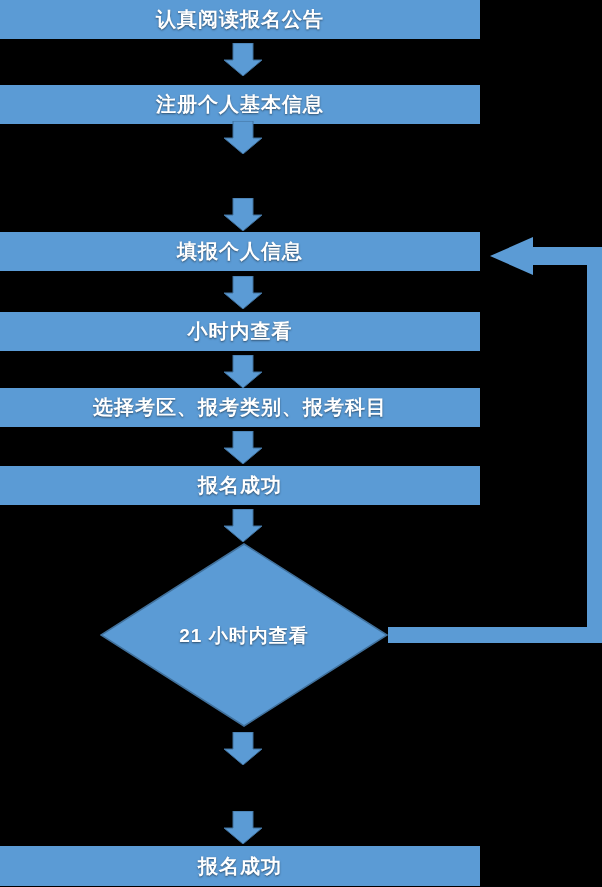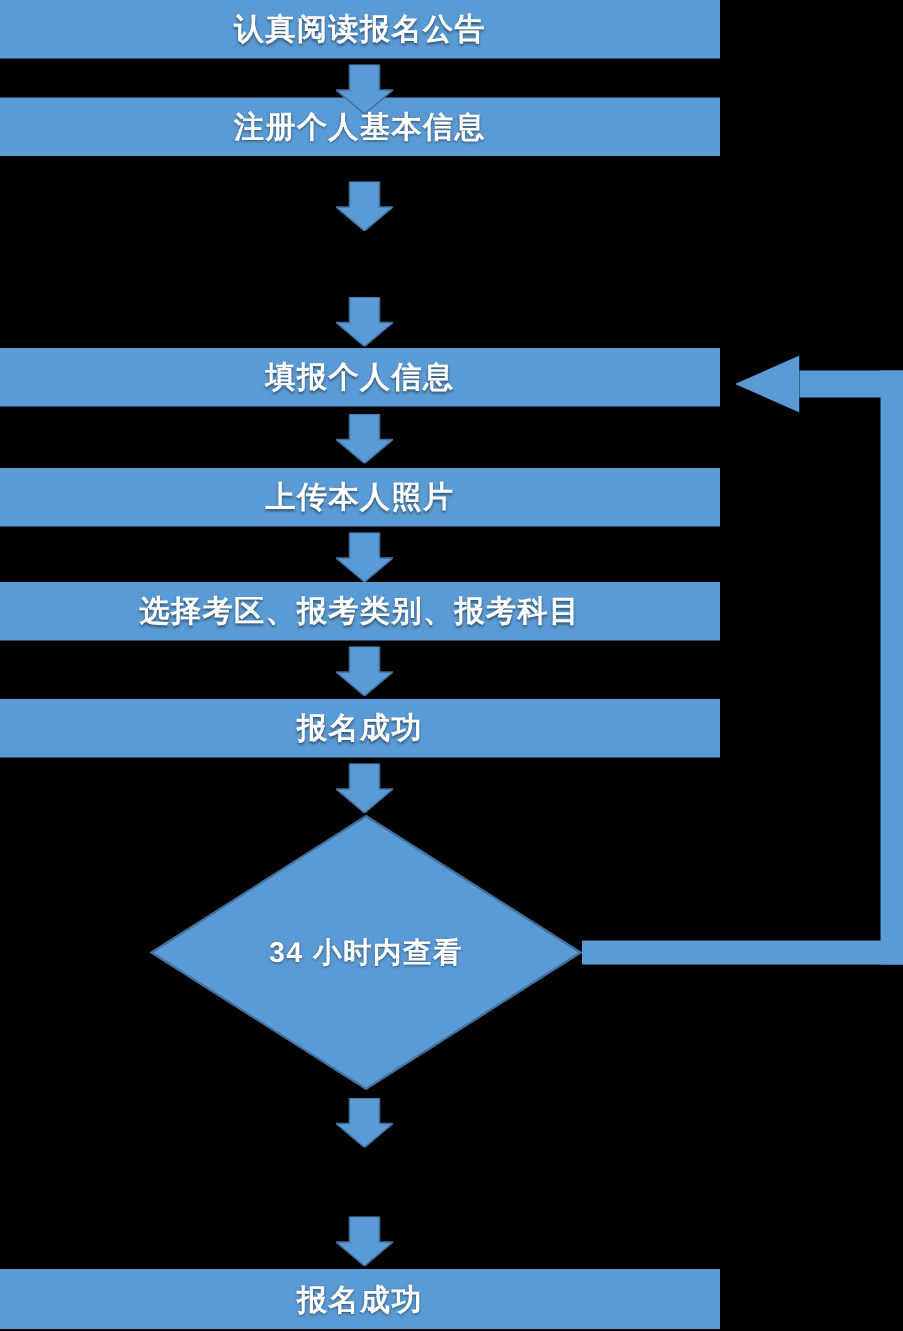--- a/index.html
+++ b/index.html
@@ -97,28 +97,28 @@
   }
 </style>
 </head>
 <body>
 
 <div id="canvas">
 
   <div class="node" style="top:0px">
     <span class="node-label">认真阅读报名公告</span>
   </div>
-  <div class="node" style="top:65px">
+  <div class="node" style="top:85px">
     <span class="node-label">注册个人基本信息</span>
   </div>
   <div class="node" style="top:232px">
     <span class="node-label">填报个人信息</span>
   </div>
   <div class="node" style="top:312px">
-    <span class="node-label">上传本人照片</span>
+    <span class="node-label">小时内查看</span>
   </div>
   <div class="node" style="top:388px">
     <span class="node-label">选择考区、报考类别、报考科目</span>
   </div>
   <div class="node" style="top:466px">
     <span class="node-label">报名成功</span>
   </div>
   <div class="node" style="top:846px;height:40px">
     <span class="node-label">报名成功</span>
   </div>
@@ -149,21 +149,21 @@
     </svg>
   <svg class="down-arrow" style="top:811px" viewBox="0 0 38 33">
       <polygon points="9,0 29,0 29,17 38,17 19,33 0,17 9,17"></polygon>
     </svg>
 
   <div class="diamond-wrap">
     <svg width="288" height="184" viewBox="0 0 288 184">
       <polygon points="144,1 287,92 144,183 1,92"></polygon>
     </svg>
     <div class="diamond-label">
-      <div>34 小时内查看</div>
+      <div>21 小时内查看</div>
     </div>
   </div>
 
   <div class="conn" id="loop-bottom"></div>
   <div class="conn" id="loop-vertical"></div>
   <div class="conn" id="loop-top"></div>
   <svg id="loop-arrowhead" viewBox="0 0 43 38">
     <polygon points="43,0 43,38 0,19"></polygon>
   </svg>
 

